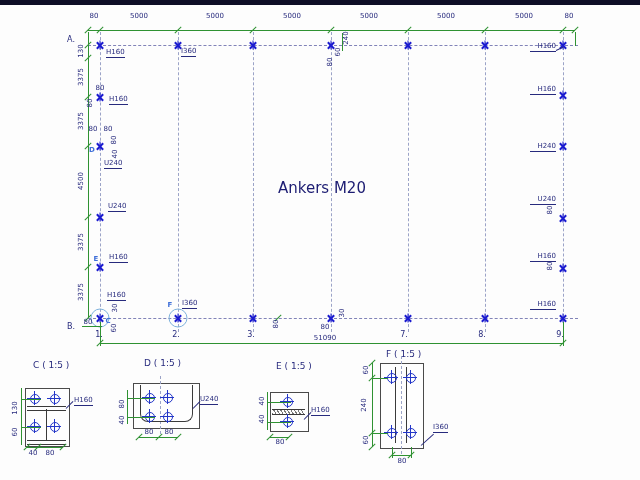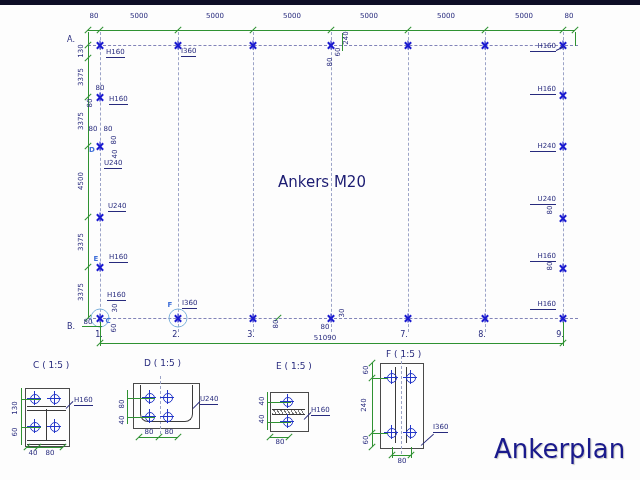--- a/index.html
+++ b/index.html
@@ -191,21 +191,21 @@
     <span class="big" style="left:482px;top:334px">8.</span>
     <span class="big" style="left:560px;top:334px">9.</span>
 
     <div class="gv" style="left:100px;top:322px;height:24px"></div>
     <div class="gv" style="left:563px;top:322px;height:24px"></div>
     <div class="gl" style="left:100px;top:343px;width:463px"></div>
     <i class="tick" style="left:100px;top:343px"></i>
     <i class="tick" style="left:563px;top:343px"></i>
     <span class="t" style="left:325px;top:338px">51090</span>
 
-    <span class="note" style="left:278px;top:173px">Ankers M20</span>
+    <span class="note" style="left:278px;top:179px">Ankers M20</span>
   </div>
 
   <div>
     <span class="dtitle" style="left:33px;top:360px">C ( 1:5 )</span>
     <div class="plate" style="left:25px;top:388px;width:43px;height:57px"></div>
     <div class="fl" style="left:27px;top:406px;width:39px;height:3px"></div>
     <div class="fl" style="left:27px;top:440px;width:39px;height:3px"></div>
     <div class="web" style="left:46px;top:409px;width:1px;height:31px"></div>
     <i class="bolt" style="left:35px;top:399px"></i>
     <i class="bolt" style="left:55px;top:399px"></i>
@@ -292,14 +292,13 @@
     <div class="gv" style="left:392px;top:447px;height:11px"></div>
     <div class="gv" style="left:411px;top:447px;height:11px"></div>
     <div class="gl" style="left:392px;top:455px;width:19px"></div>
     <i class="tick" style="left:392px;top:455px"></i>
     <i class="tick" style="left:411px;top:455px"></i>
     <span class="t" style="left:402px;top:461px">80</span>
     <span class="lbl" style="left:433px;top:423px">I360</span>
     <div class="ldr" style="left:421px;top:445px;width:17px;transform:rotate(-42deg)"></div>
   </div>
 
-  <span class="maintitle" style="left:494px;top:434px">Ankerplan</span>
 </div>
 
 </body></html>

